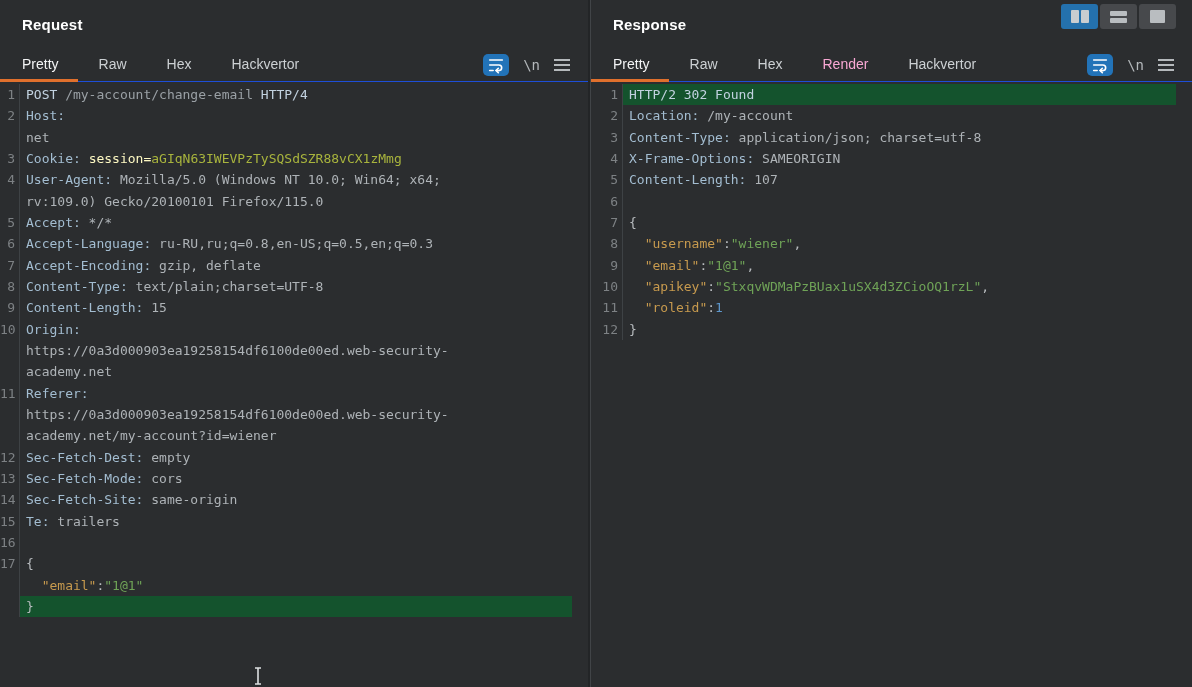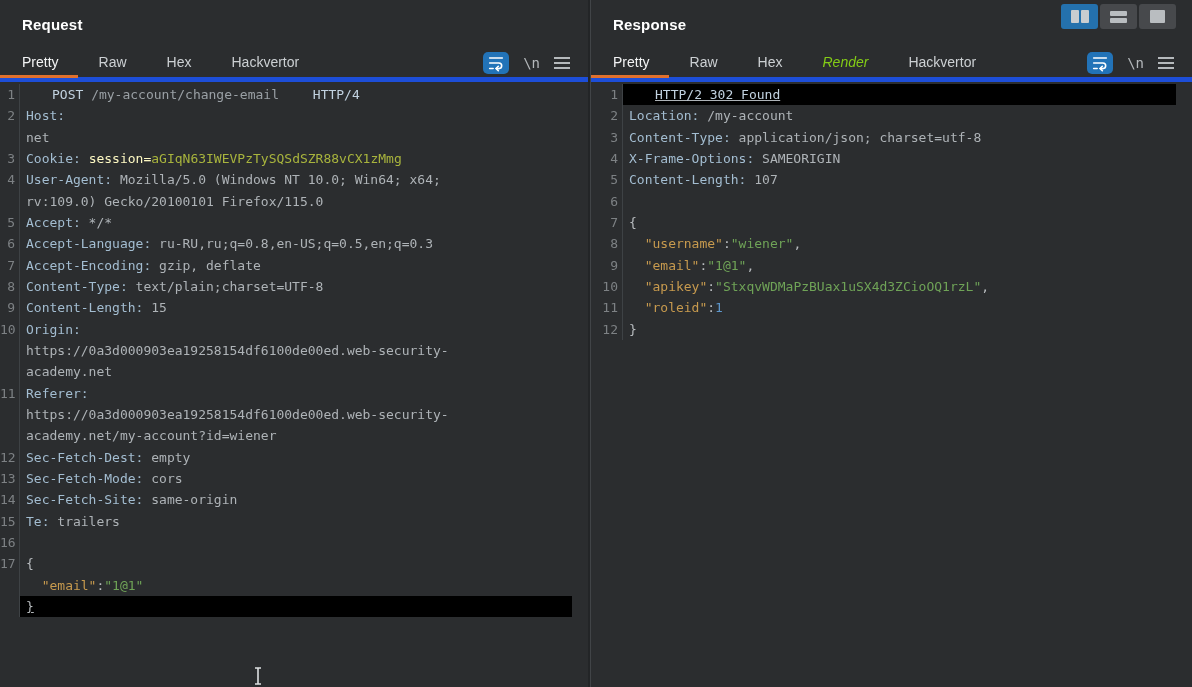--- a/index.html
+++ b/index.html
@@ -12,28 +12,28 @@
   .window { display:flex; width:1192px; height:687px;border-radius:26px; }
   .panel { position:relative; height:687px; background:#2b2d2f; }
   .panel.request { width:590px; border-right:2px solid #232527; }
   .panel.response { flex:1; border-left:1px solid #414447; }
 
   .panel-header { height:48px; display:flex; align-items:center; padding-left:22px; }
   .panel-title { font-size:15px; font-weight:bold; color:#ffffff; letter-spacing:.2px; }
 
   .tab-row {
     height:34px; display:flex; align-items:center;
-    border-bottom:5px solid #1d4ed8; position:relative; padding-left:22px;
+    border-bottom:1px solid #1d4ed8; position:relative; padding-left:22px;
   }
   .tab {
     font-size:14px; color:#ccd0d3; cursor:default; white-space:nowrap;
     margin-right:40px; line-height:33px;
   }
   .tab.active { color:#f3f4f5; }
-  .tab.disabled { color:#84cc16;font-style:italic; }
+  .tab.disabled { color:#f9a8d4; }
   .active-underline {
     position:absolute; left:0; bottom:-1px; width:78px; height:3px;
     background:#e0702d;
   }
 
   .icon-group { margin-left:auto; display:flex; align-items:center; gap:14px; padding-right:18px; }
   .wrap-btn {
     width:26px; height:22px; border-radius:5px; background:#2273b8;
     display:flex; align-items:center; justify-content:center;
   }
@@ -59,23 +59,23 @@
     font-size:13px; line-height:21.33px;
   }
   .row { display:flex; height:21.33px; }
   .num {
     flex:0 0 auto; text-align:right; color:#7d8184;
     border-right:1px solid #3e4245; padding-right:4px;
   }
   .request .num { width:20px; }
   .response .num { width:32px; }
   .code { flex:1; padding-left:6px; margin-right:16px; white-space:pre; color:#aeb3b7; }
-  .code.hl { background:#000000;text-decoration:underline; }
-
-  .tok-m { color:#c2d2e0;margin-left:26px; }
+  .code.hl { background:#14532d; }
+
+  .tok-m { color:#c2d2e0; }
   .tok-p { color:#9aa0a5;text-align:center; }
   .tok-h { color:#a3bdd1; }
   .tok-v { color:#aeb3b7; }
   .tok-pn { color:#fef9c3; }
   .tok-pv { color:#a8b43d;margin-top:16px; }
   .tok-k { color:#c79a4e; }
   .tok-s { color:#6fa357; }
   .tok-n { color:#5e97cc; }
   .tok-g { color:#b9bdc0; }
 

